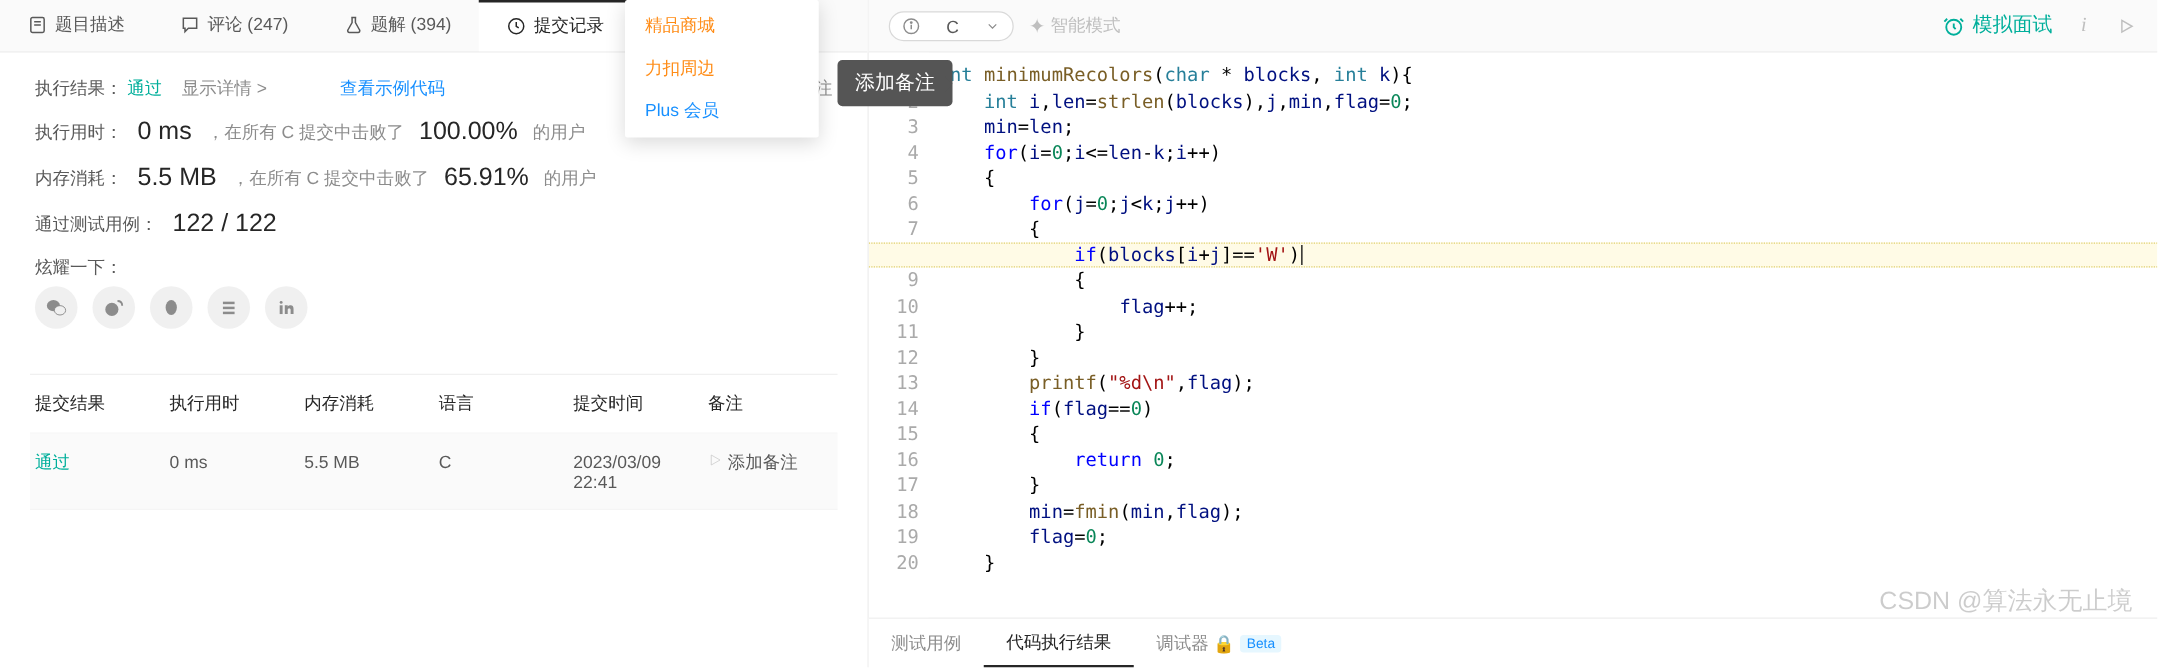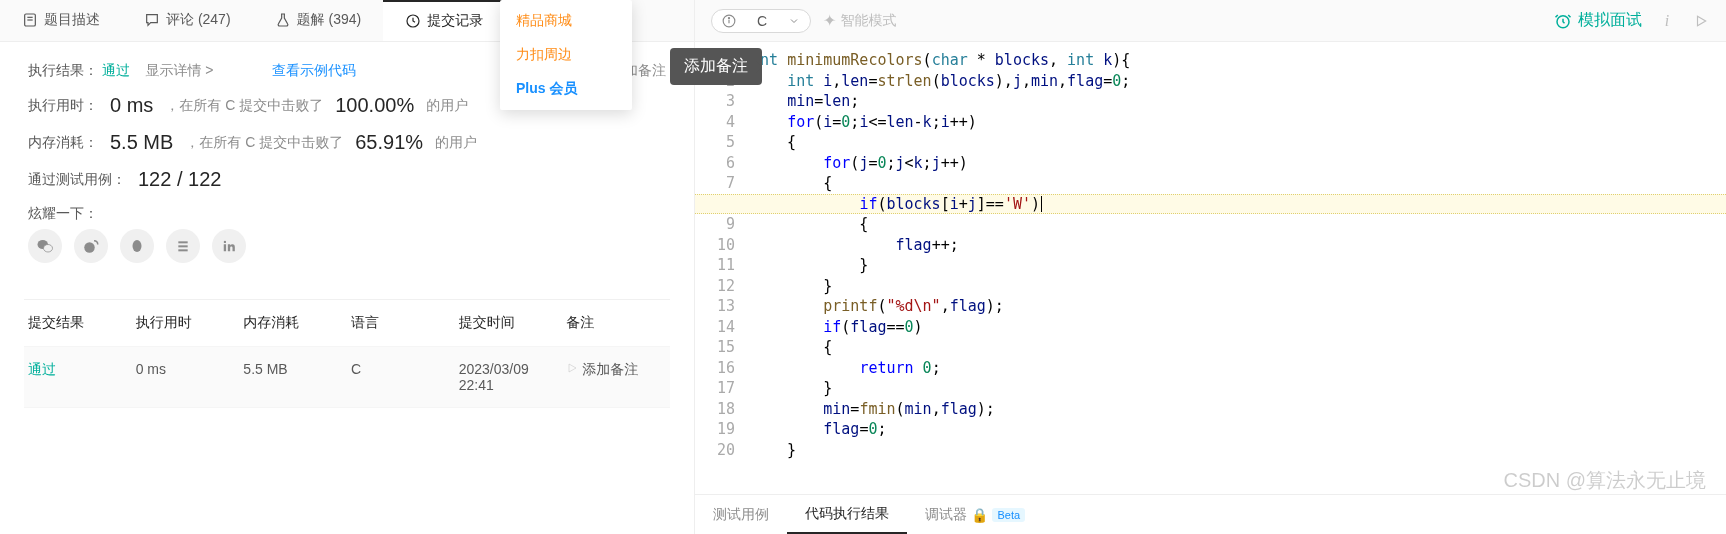--- a/index.html
+++ b/index.html
@@ -4,23 +4,23 @@
 <style>
 * { margin: 0; padding: 0; box-sizing: border-box; }
 body { font-family: -apple-system, "Helvetica Neue", Arial, "PingFang SC", "Microsoft YaHei", sans-serif; font-size: 14px; color: #333; background: #fff; width: 1726px; height: 534px; overflow: hidden; position: relative; }
 .layout { display: flex; height: 100%; }
 .left { width: 695px; flex: none; display: flex; flex-direction: column; border-right: 1px solid #eee; }
 .right { flex: 1; display: flex; flex-direction: column; }
 .tabs { display: flex; border-bottom: 1px solid #eee; height: 42px; align-items: stretch; background: #fafafa; }
 .tab { display: flex; align-items: center; gap: 6px; padding: 0 22px; color: #595959; cursor: pointer; border-bottom: 2px solid transparent; }
 .tab.active { background: #fff; color: #262626; border-top: 2px solid #262626; }
 .tab .ico { width: 16px; height: 16px; display: inline-flex; align-items: center; justify-content: center; stroke: currentColor; fill: none; }
-.dropdown { position: absolute; left: 500px; top: 0; width: 132px; background: #fff; box-shadow: 0 4px 16px rgba(0,0,0,.15); border-radius: 2px; padding: 4px 0; z-index: 10; }
+.dropdown { position: absolute; left: 500px; top: 0; width: 155px; background: #fff; box-shadow: 0 4px 16px rgba(0,0,0,.15); border-radius: 2px; padding: 4px 0; z-index: 10; }
 .dropdown-item { padding: 8px 16px; color: #ff8c16; cursor: pointer; }
-.dropdown-item.blue { color: #1890ff; font-weight: bold; }
+.dropdown-item.blue { color: #1890ff; }
 .tooltip { position: absolute; left: 670px; top: 48px; background: #555; color: #fff; padding: 8px 14px; border-radius: 4px; font-size: 16px; z-index: 10; }
 .tooltip::before { content: ''; position: absolute; right: -6px; top: 50%; margin-top: -6px; border: 6px solid transparent; border-left-color: #555; }
 .result { padding: 20px 28px 12px; color: #595959; }
 .row { display: flex; align-items: center; margin-bottom: 14px; flex-wrap: wrap; gap: 8px; }
 .row.first { justify-content: space-between; }
 .lbl { color: #595959; }
 .pass { color: #00af9b; font-weight: 500; }
 .link { color: #1890ff; cursor: pointer; margin-left: 43px; }
 .big { font-size: 20px; color: #262626; margin: 0 4px; }
 .muted { color: #8c8c8c; }

